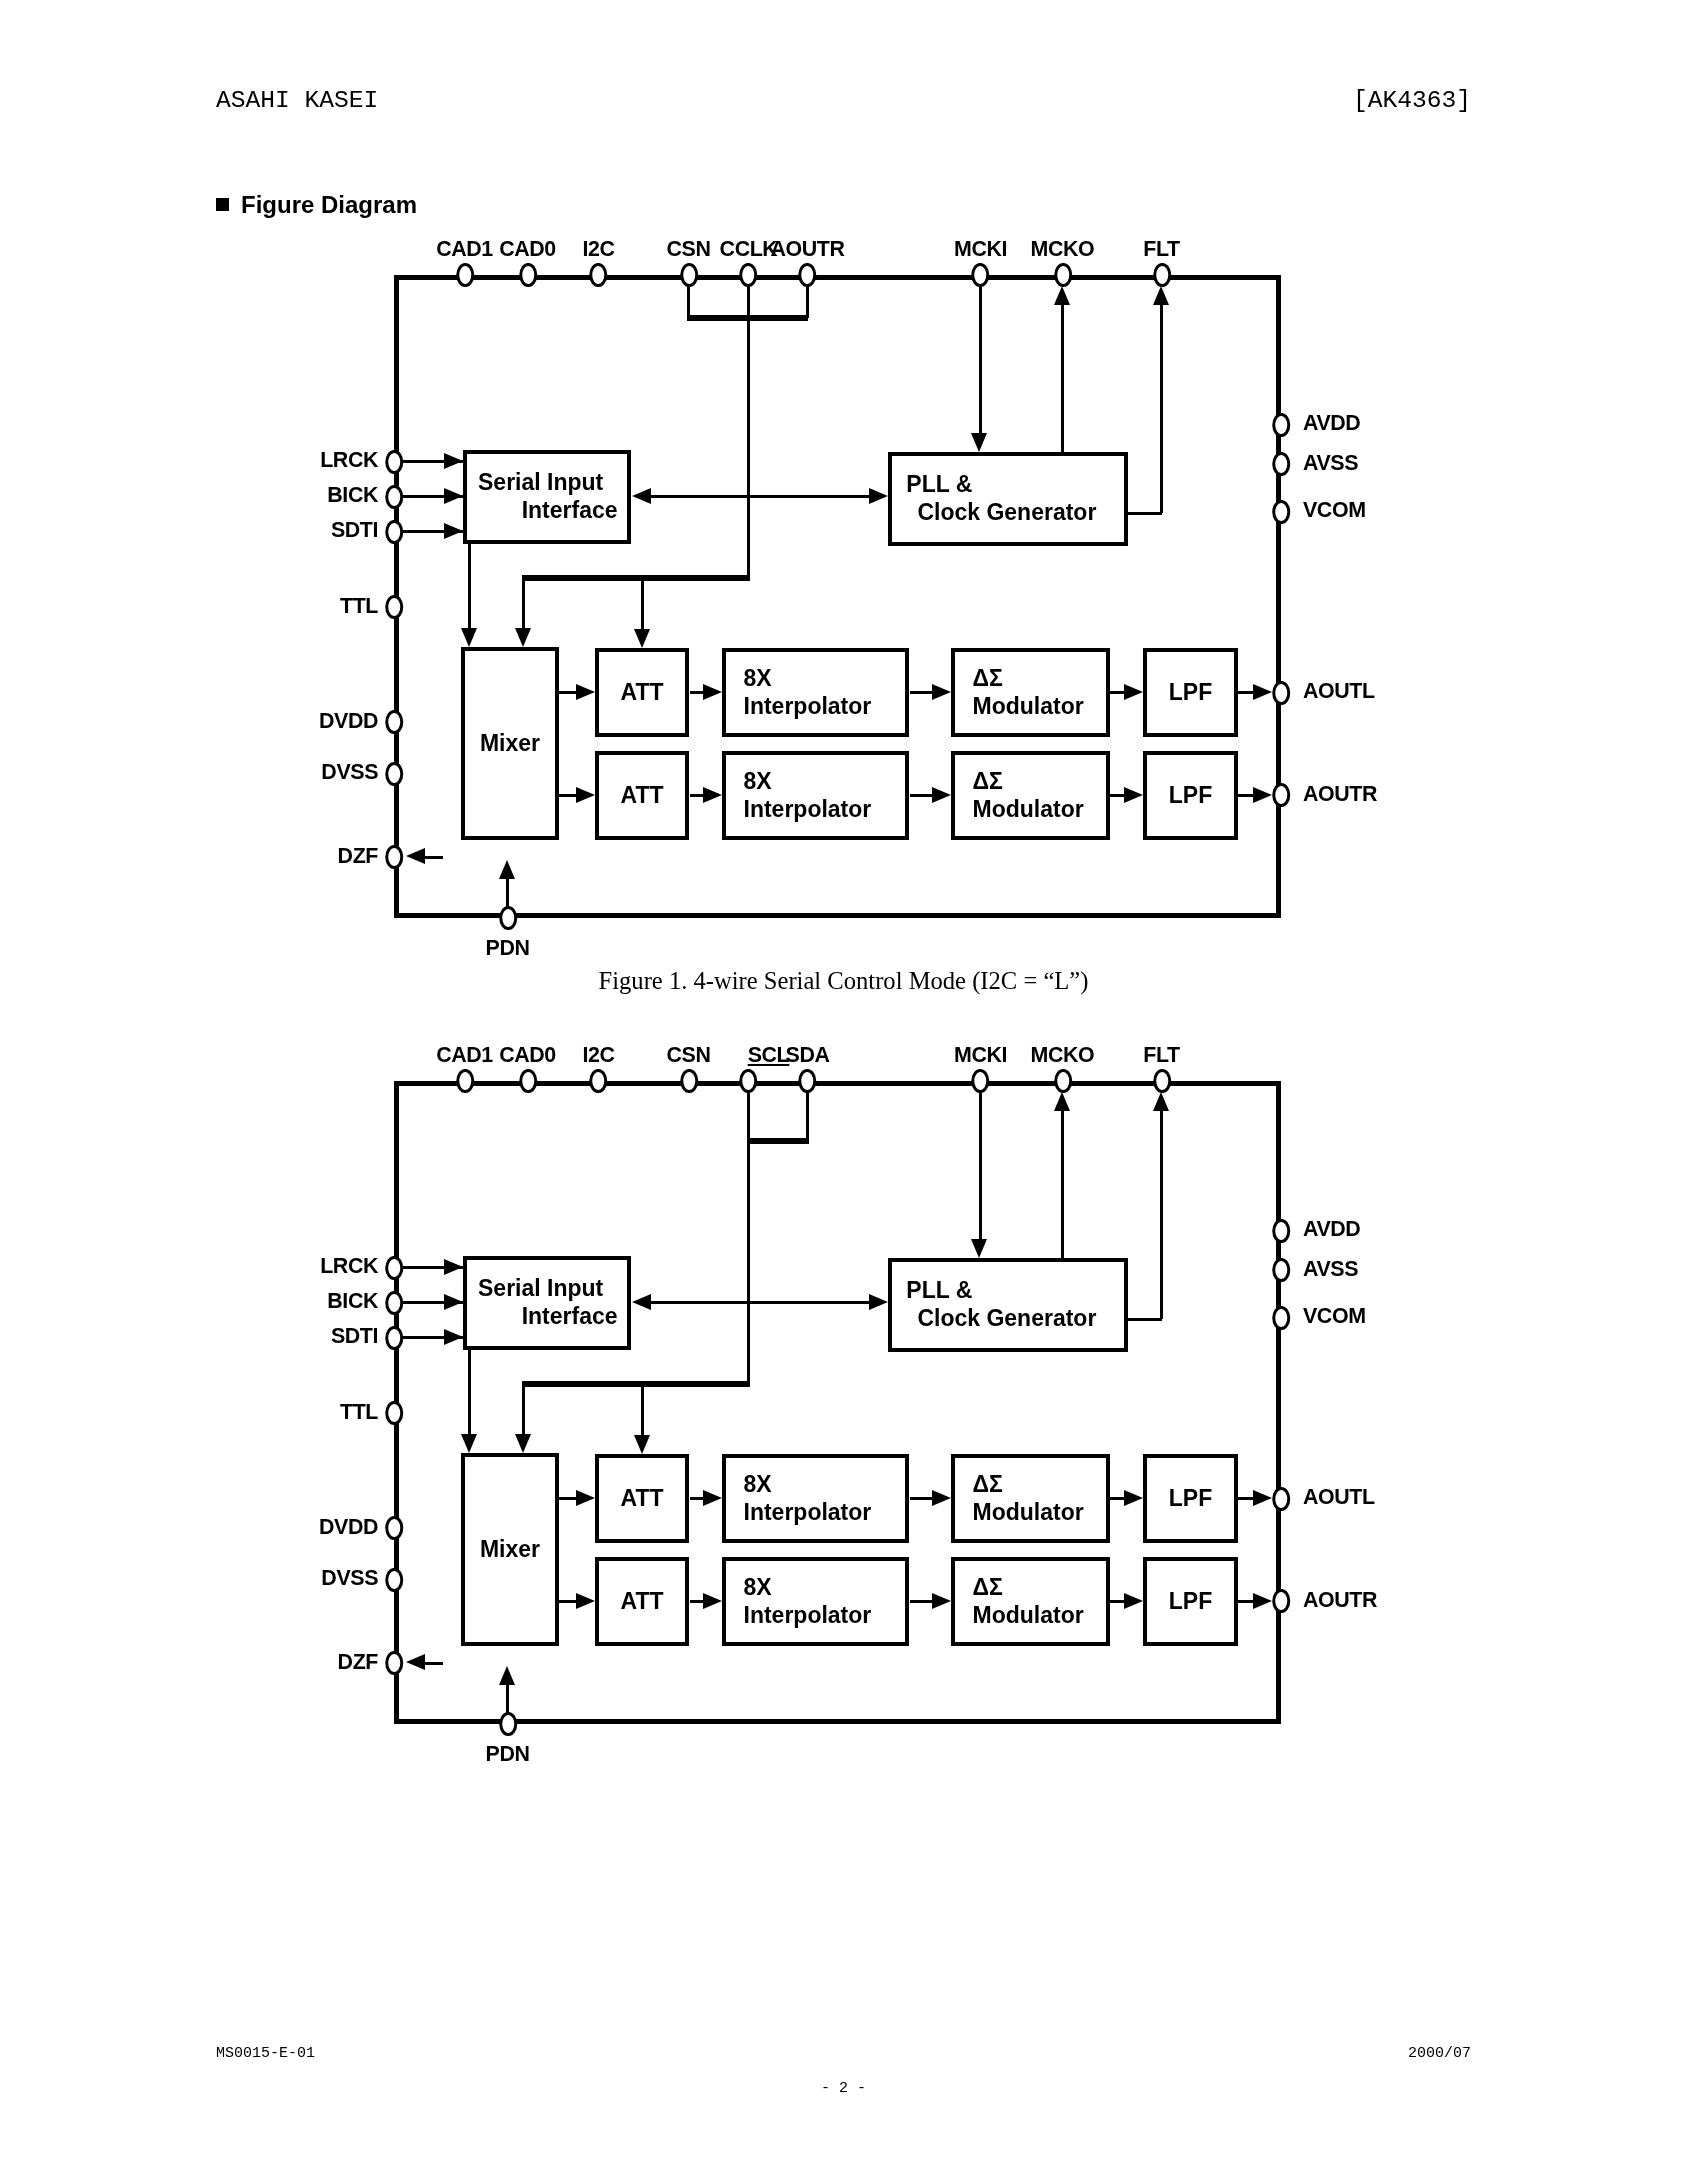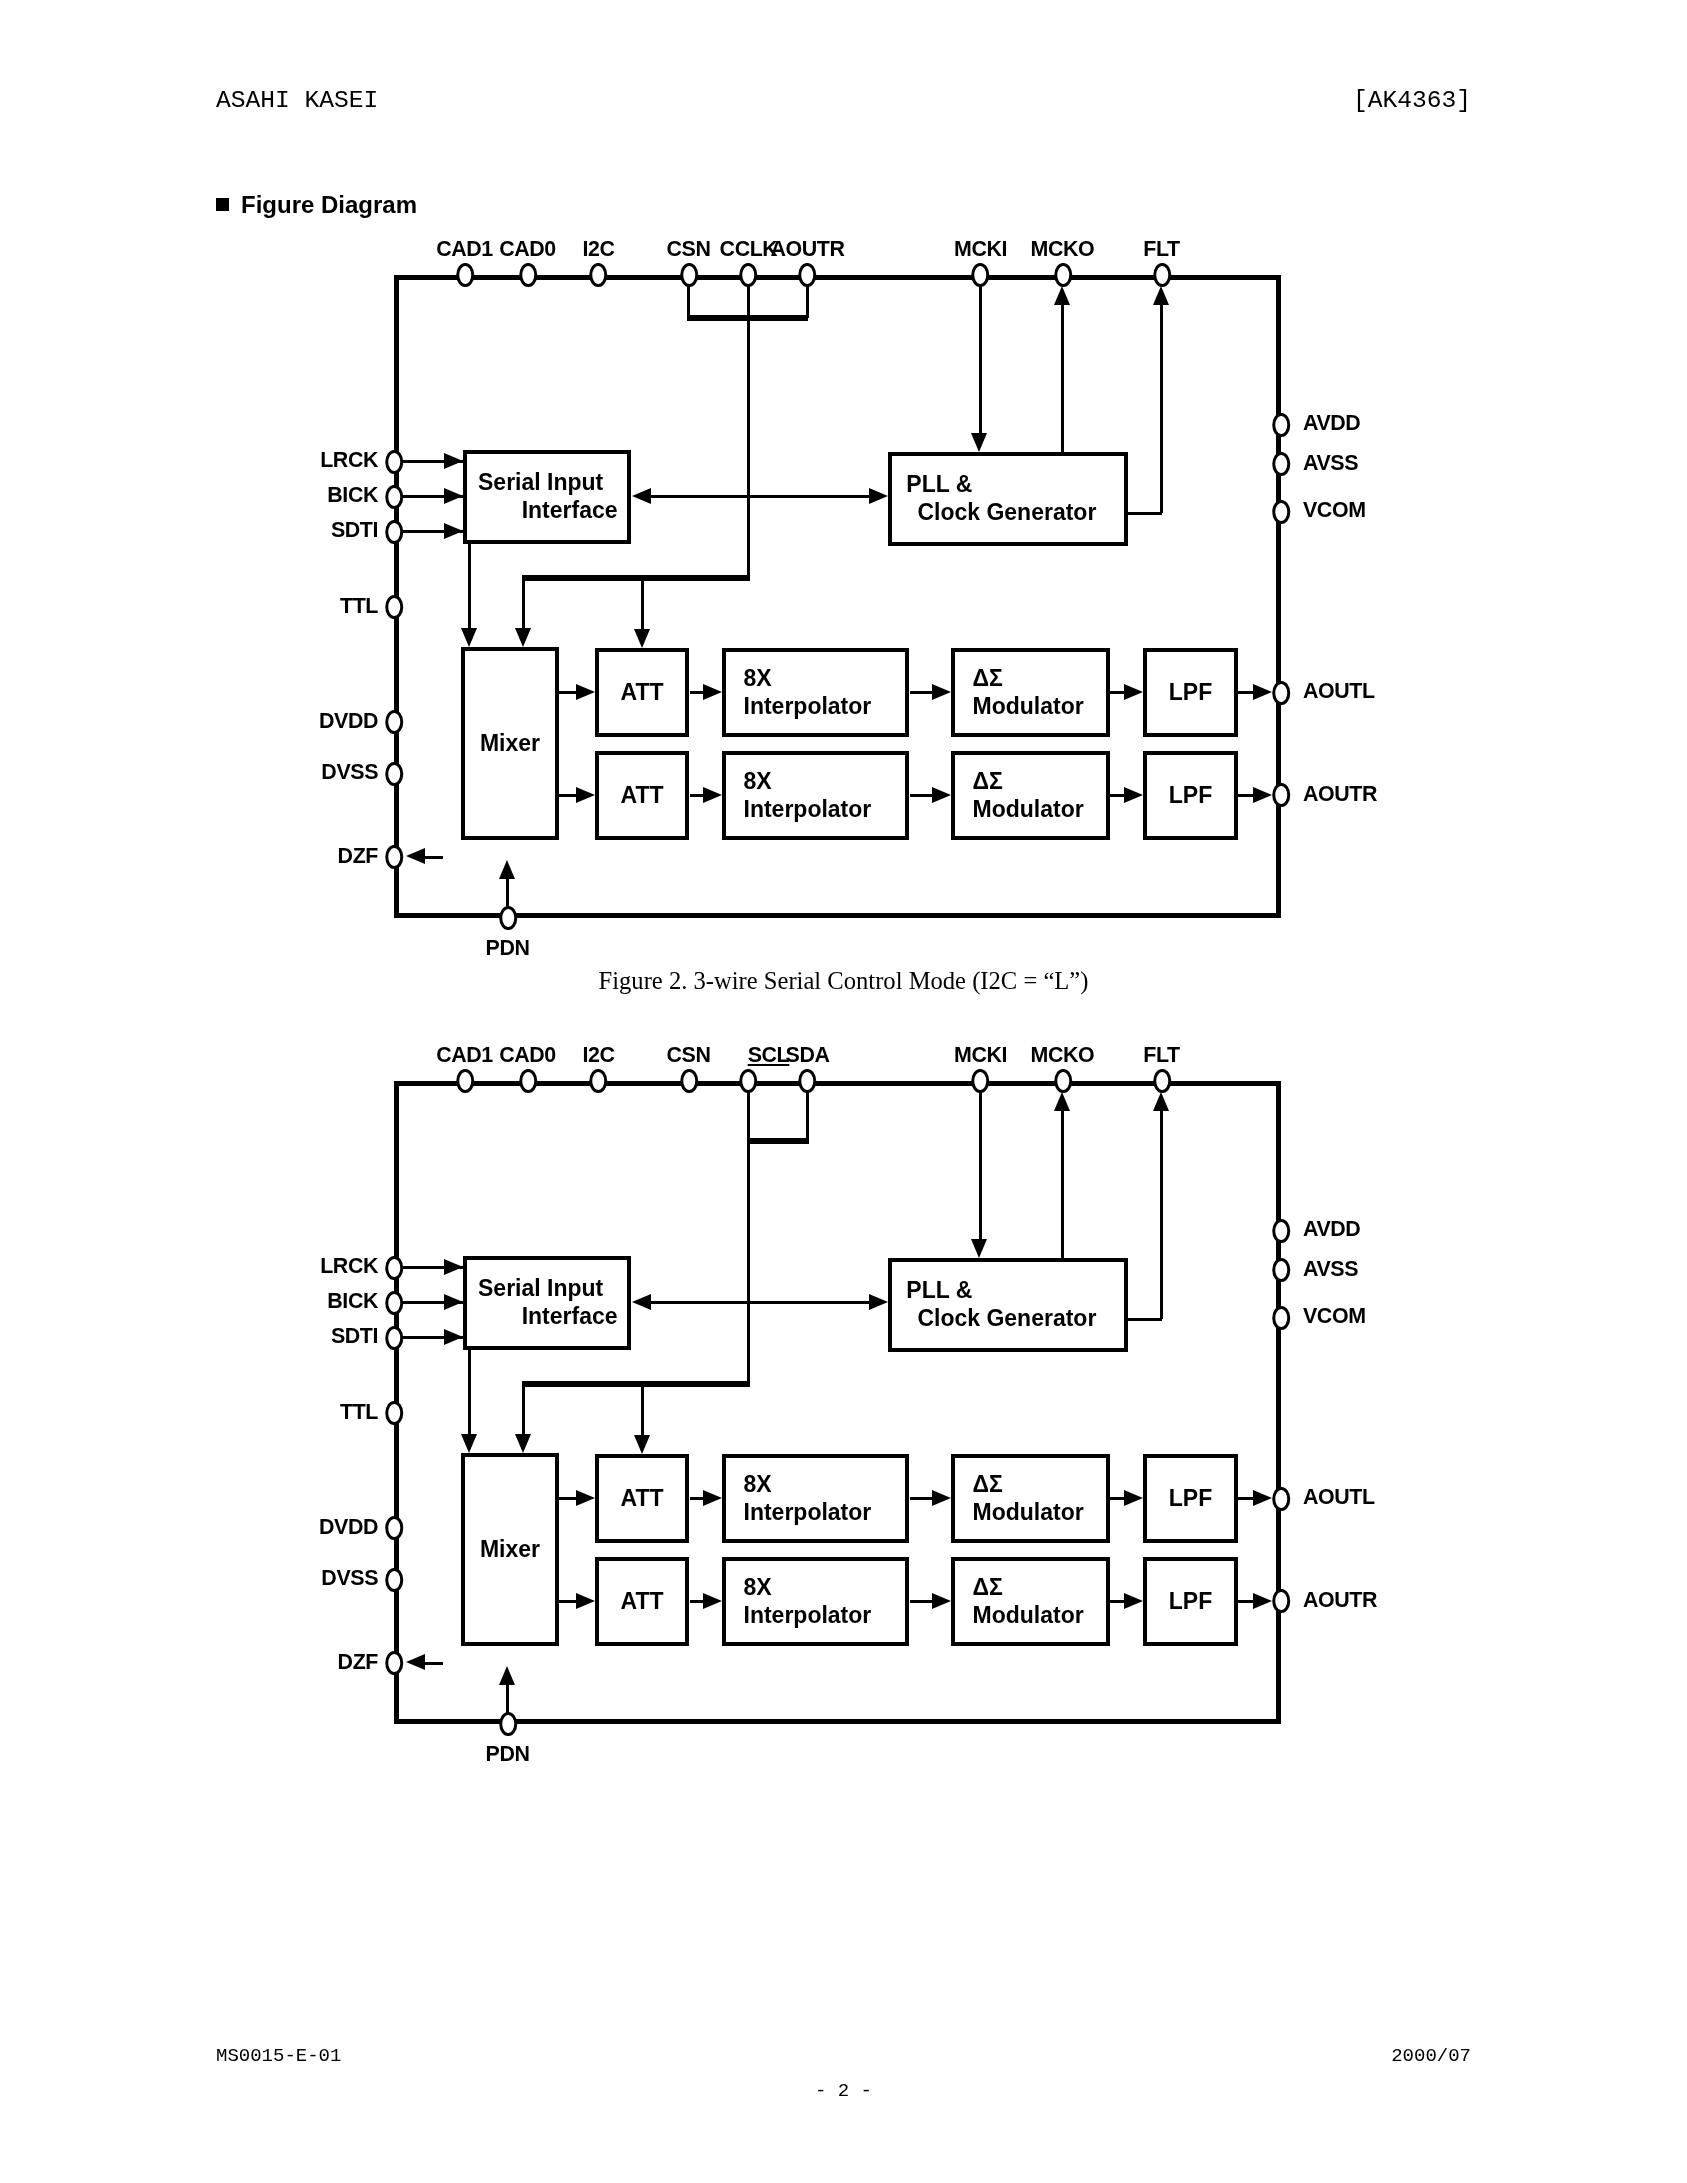--- a/index.html
+++ b/index.html
@@ -28,21 +28,21 @@
   .tc{text-align:center;} .tr{text-align:right;}
   
   .blk{position:absolute;border:4.8px solid #000;background:#fff;box-sizing:border-box;
        display:flex;flex-direction:column;justify-content:center;z-index:2;
        font-family:"Liberation Sans",sans-serif;font-weight:bold;font-size:23px;line-height:1.2;}
   .blk .ln{white-space:nowrap;}
   .ctr{align-items:center;}
   .caption{position:absolute;left:0;width:1687px;text-align:center;
            font-family:"Liberation Serif",serif;font-size:24.6px;}
   .hdrtxt{font-size:24.6px;}
-  .fttxt{font-size:19px;}
+  .fttxt{font-size:15px;}
   .secsq{position:absolute;width:12.7px;height:12.7px;background:#000;}
   .sectitle{position:absolute;font-family:"Liberation Sans",sans-serif;font-weight:bold;font-size:24px;}
 </style>
 </head>
 <body>
 
 <div id="page">
 
   <div class="abs serif hdrtxt" style="left:216px;top:87px;">ASAHI KASEI</div>
   <div class="abs serif hdrtxt" style="right:216px;top:87px;">[AK4363]</div>
@@ -194,21 +194,21 @@
     <div class="plbl" style="left:946px;top:177px;">AVDD</div>
     <div class="plbl" style="left:946px;top:217px;">AVSS</div>
     <div class="plbl" style="left:946px;top:264px;">VCOM</div>
     <div class="plbl" style="left:946px;top:445px;">AOUTL</div>
     <div class="plbl" style="left:946px;top:548px;">AOUTR</div>
 
     <div class="pin" style="left:151px;top:684px;"></div>
     <div class="plbl tc" style="left:95px;top:702px;width:111px;">PDN</div>
   </div>
 
-  <div class="caption" style="top:967px;">Figure 2.  3-wire Serial Control Mode (I2C = “L”)</div>
+  <div class="caption" style="top:967px;">Figure 1.  4-wire Serial Control Mode (I2C = “L”)</div>
 
   <div class="fig" style="top:1040px;">
     <div class="outer"></div>
 
     <div class="h" style="left:37px;top:226px;width:69px;"></div>
     <div class="ar" style="left:87px;top:219px;"></div>
     <div class="h" style="left:37px;top:261px;width:69px;"></div>
     <div class="ar" style="left:87px;top:254px;"></div>
     <div class="h" style="left:37px;top:296px;width:69px;"></div>
     <div class="ar" style="left:87px;top:289px;"></div>

